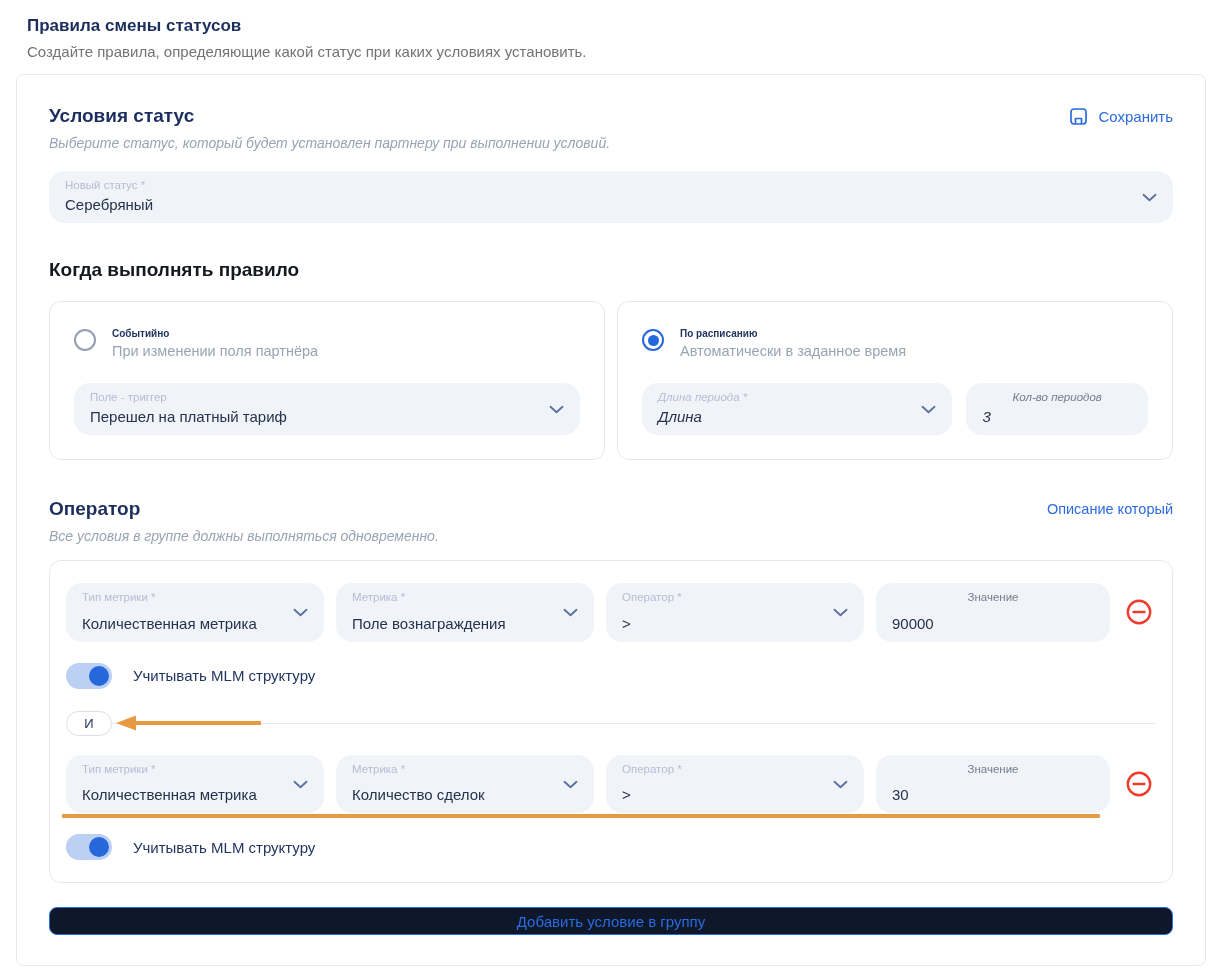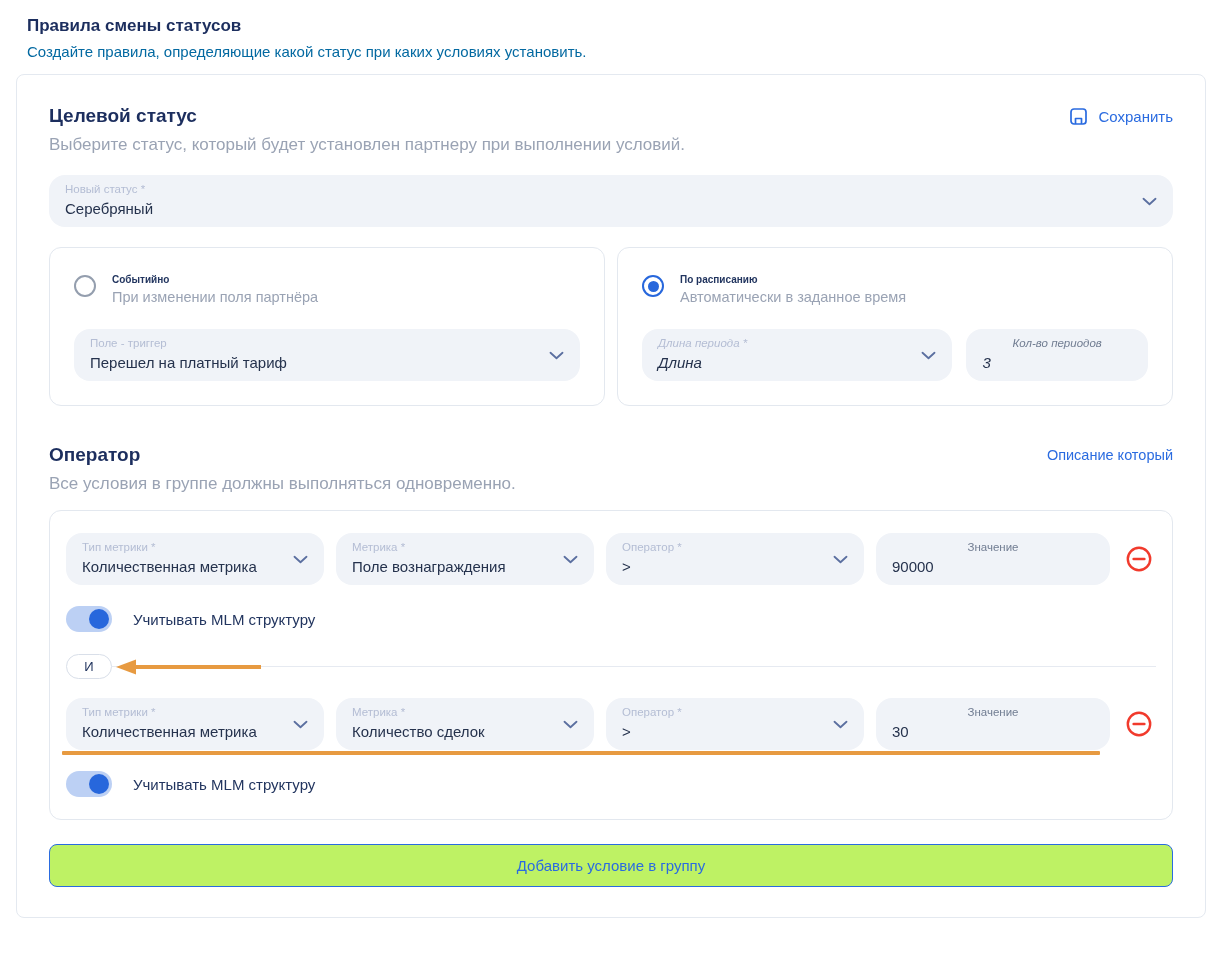--- a/index.html
+++ b/index.html
@@ -6,32 +6,32 @@
   html,body { background:#ffffff; }
   body {
     width:1222px; height:971px;
     font-family:"Liberation Sans", sans-serif;
     color:#25324D;
     position:relative;
     overflow:hidden;
   }
   .page-header { padding:16px 16px 14px 27px; }
   .page-title { font-size:17px; font-weight:bold; color:#1C2E5E; }
-  .page-subtitle { font-size:15px; color:#0369a1; margin-top:7px; }
+  .page-subtitle { font-size:15px; color:#737373; margin-top:7px; }
 
   .card {
     margin:0 16px;
     border:1px solid #E4E9F0;
     border-radius:8px;
     background:#fff;
     padding:30px 32px 30px 32px;
   }
   h2 { font-size:19px; font-weight:bold; color:#1C2E5E; }
   h2.dark { color:#14181F; }
-  .muted { font-size:17px; color:#9AA3B4; }
+  .muted { font-size:14px; color:#9AA3B4;font-style:italic; }
   .row-between { display:flex; align-items:center; justify-content:space-between; }
 
   .save-btn {
     display:flex; align-items:center; gap:10px;
     background:none; border:none; cursor:pointer;
     color:#2A6BE0; font-size:15px; font-family:inherit;
   }
   .link { color:#2A6BE0; font-size:14.5px; text-decoration:none; cursor:pointer; }
 
   .field {
@@ -72,21 +72,21 @@
   .grow17 { flex:1.7; }
   .grow1 { flex:1; }
 
   .group {
     border:1px solid #E3E8EF;
     border-radius:12px;
     padding:22px 16px 22px 16px;
     margin-top:16px;
   }
   .cond-row { display:flex; gap:12px; align-items:center; position:relative; }
-  .cond-row .field { flex:1; }
+  .cond-row .field { flex:1;gap:7px; }
   .remove-btn { background:none; border:none; cursor:pointer; flex:none; width:34px; height:34px; display:flex; align-items:center; justify-content:center; padding:0; }
 
   .toggle-row { display:flex; align-items:center; gap:21px; margin-top:21px; }
   .switch {
     width:46px; height:26px; border-radius:13px;
     background:#BCD0F4; position:relative; cursor:pointer; flex:none; display:inline-block;
   }
   .switch .knob {
     position:absolute; top:3px; right:3px;
     width:20px; height:20px; border-radius:50%; background:#2767DC;
@@ -101,38 +101,38 @@
   }
   .and-line { flex:1; height:1px; background:#E6EAF1; }
   .ann-arrow { position:absolute; left:49px; top:50%; transform:translateY(-50%); pointer-events:none; }
 
   .ann-underline {
     position:absolute; left:-4px; bottom:-5px; height:4px;
     right:56px; background:#E79A41; pointer-events:none; border-radius:1px;
   }
 
   .add-btn {
-    margin-top:24px; width:100%; height:43px;
-    background:#bef264; border:1px solid #2A6BE0; border-radius:8px;
+    margin-top:24px; width:100%; height:28px;
+    background:#0f172a; border:1px solid #2A6BE0; border-radius:8px;
     color:#2A6BE0; font-size:15px; font-family:inherit; cursor:pointer;
   }
 </style>
 </head>
 <body>
 
 <div class="page-header">
   <div class="page-title">Правила смены статусов</div>
   <div class="page-subtitle">Создайте правила, определяющие какой статус при каких условиях установить.</div>
 </div>
 
 <section class="card">
 
   
   <div class="row-between">
-    <h2>Целевой статус</h2>
+    <h2>Условия статус</h2>
     <button class="save-btn">
       <span style="display:flex;">
         <svg width="19" height="19" viewBox="0 0 19 19" fill="none" stroke="#2A6BE0" stroke-width="1.7" stroke-linejoin="round">
           <rect x="2" y="2" width="15" height="15" rx="3"></rect>
           <path d="M6.5 17 v-5.5 h6 V17"></path>
         </svg>
       </span>
       <span>Сохранить</span>
     </button>
   </div>
@@ -142,20 +142,21 @@
     <span class="f-label">Новый статус *</span>
     <span class="f-value">Серебряный</span>
     <span class="chev">
       <svg width="15" height="9" viewBox="0 0 15 9" fill="none">
           <path d="M1.5 1.5 L7.5 7 L13.5 1.5" stroke="#5B6FA0" stroke-width="1.8" stroke-linecap="round" stroke-linejoin="round"></path>
         </svg>
     </span>
   </div>
 
   
+  <h2 class="dark" style="margin-top:36px;">Когда выполнять правило</h2>
 
   <div class="opt-cards">
 
     <div class="opt-card">
       <div class="radio-row">
         <span class="radio"></span>
         <div>
           <div class="opt-title">Событийно</div>
           <div class="opt-sub">При изменении поля партнёра</div>
         </div>

